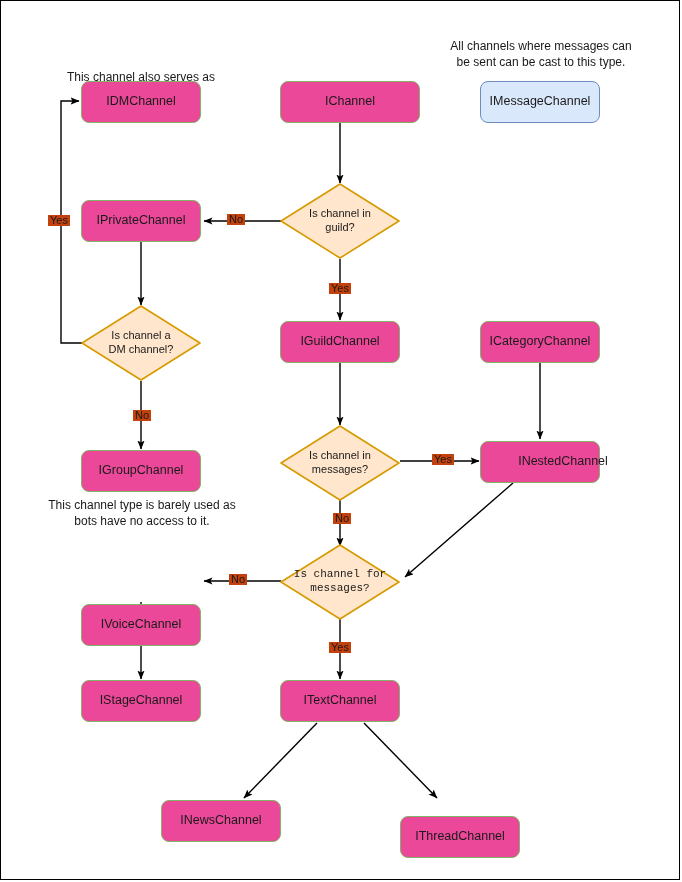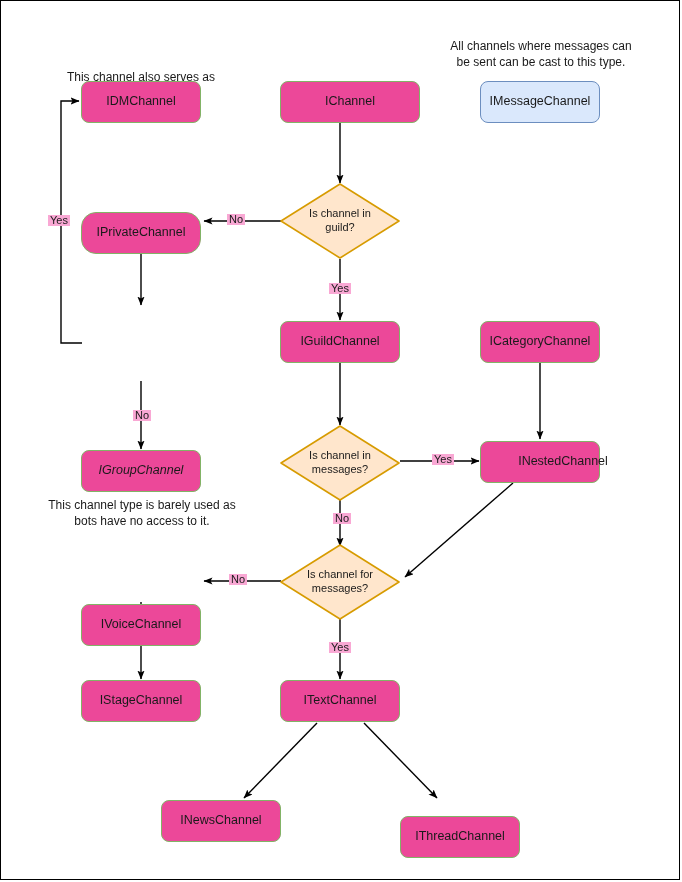--- a/index.html
+++ b/index.html
@@ -74,21 +74,21 @@
     position: absolute;
     font-size: 12px;
     color: #1a1a1a;
     text-align: center;
     line-height: 1.3;
   }
   .edge-label {
     position: absolute;
     font-size: 11px;
     color: #1a1a1a;
-    background: #f9a8d4;
+    background: #c2410c;
     padding: 0 2px;
     text-align: center;
     line-height: 1;
   }
 </style>
 </head>
 <body>
 
 <div id="diagram-frame">
 
@@ -155,25 +155,25 @@
   </div>
 
   <div class="node node-box" style="left:279px; top:80px; width:140px; height:42px;">
     <span class="node-label">IChannel</span>
   </div>
 
   <div class="node node-box blue" style="left:479px; top:80px; width:120px; height:42px;">
     <span class="node-label">IMessageChannel</span>
   </div>
 
-  <div class="node node-box" style="left:80px; top:211px; width:120px; height:42px;border-radius:15px;">
+  <div class="node node-box" style="left:80px; top:199px; width:120px; height:42px;">
     <span class="node-label">IPrivateChannel</span>
   </div>
 
-  <div class="node node-box" style="left:80px; top:449px; width:120px; height:42px;font-style:italic;">
+  <div class="node node-box" style="left:80px; top:449px; width:120px; height:42px;">
     <span class="node-label">IGroupChannel</span>
   </div>
 
   <div class="node node-box" style="left:279px; top:320px; width:120px; height:42px;">
     <span class="node-label">IGuildChannel</span>
   </div>
 
   <div class="node node-box" style="left:479px; top:320px; width:120px; height:42px;">
     <span class="node-label">ICategoryChannel</span>
   </div>
@@ -205,32 +205,41 @@
   <div class="node diamond" style="left:279px; top:182px; width:120px; height:76px;">
     <svg class="diamond-shape" viewBox="0 0 120 76" preserveAspectRatio="none">
       <polygon points="60,1 119,38 60,75 1,38" fill="#ffe6cc" stroke="#d79b00" stroke-width="1.6" stroke-linejoin="round"></polygon>
     </svg>
     <span class="node-label">
       <span>Is channel in</span><br>
       <span>guild?</span>
     </span>
   </div>
 
+  <div class="node diamond" style="left:80px; top:304px; width:120px; height:76px;">
+    <svg class="diamond-shape" viewBox="0 0 120 76" preserveAspectRatio="none">
+      <polygon points="60,1 119,38 60,75 1,38" fill="#ffe6cc" stroke="#d79b00" stroke-width="1.6" stroke-linejoin="round"></polygon>
+    </svg>
+    <span class="node-label">
+      <span>Is channel a</span><br>
+      <span>DM channel?</span>
+    </span>
+  </div>
 
   <div class="node diamond" style="left:279px; top:424px; width:120px; height:76px;">
     <svg class="diamond-shape" viewBox="0 0 120 76" preserveAspectRatio="none">
       <polygon points="60,1 119,38 60,75 1,38" fill="#ffe6cc" stroke="#d79b00" stroke-width="1.6" stroke-linejoin="round"></polygon>
     </svg>
     <span class="node-label">
       <span>Is channel in</span><br>
       <span>messages?</span>
     </span>
   </div>
 
-  <div class="node diamond" style="left:279px; top:543px; width:120px; height:76px;">
+  <div class="node diamond" style="left:279px; top:543px; width:120px; height:76px;font-family:Liberation Mono, monospace;">
     <svg class="diamond-shape" viewBox="0 0 120 76" preserveAspectRatio="none">
       <polygon points="60,1 119,38 60,75 1,38" fill="#ffe6cc" stroke="#d79b00" stroke-width="1.6" stroke-linejoin="round"></polygon>
     </svg>
     <span class="node-label">
       <span>Is channel for</span><br>
       <span>messages?</span>
     </span>
   </div>
 
   <div class="edge-label" style="left:226px; top:213px;">No</div>

